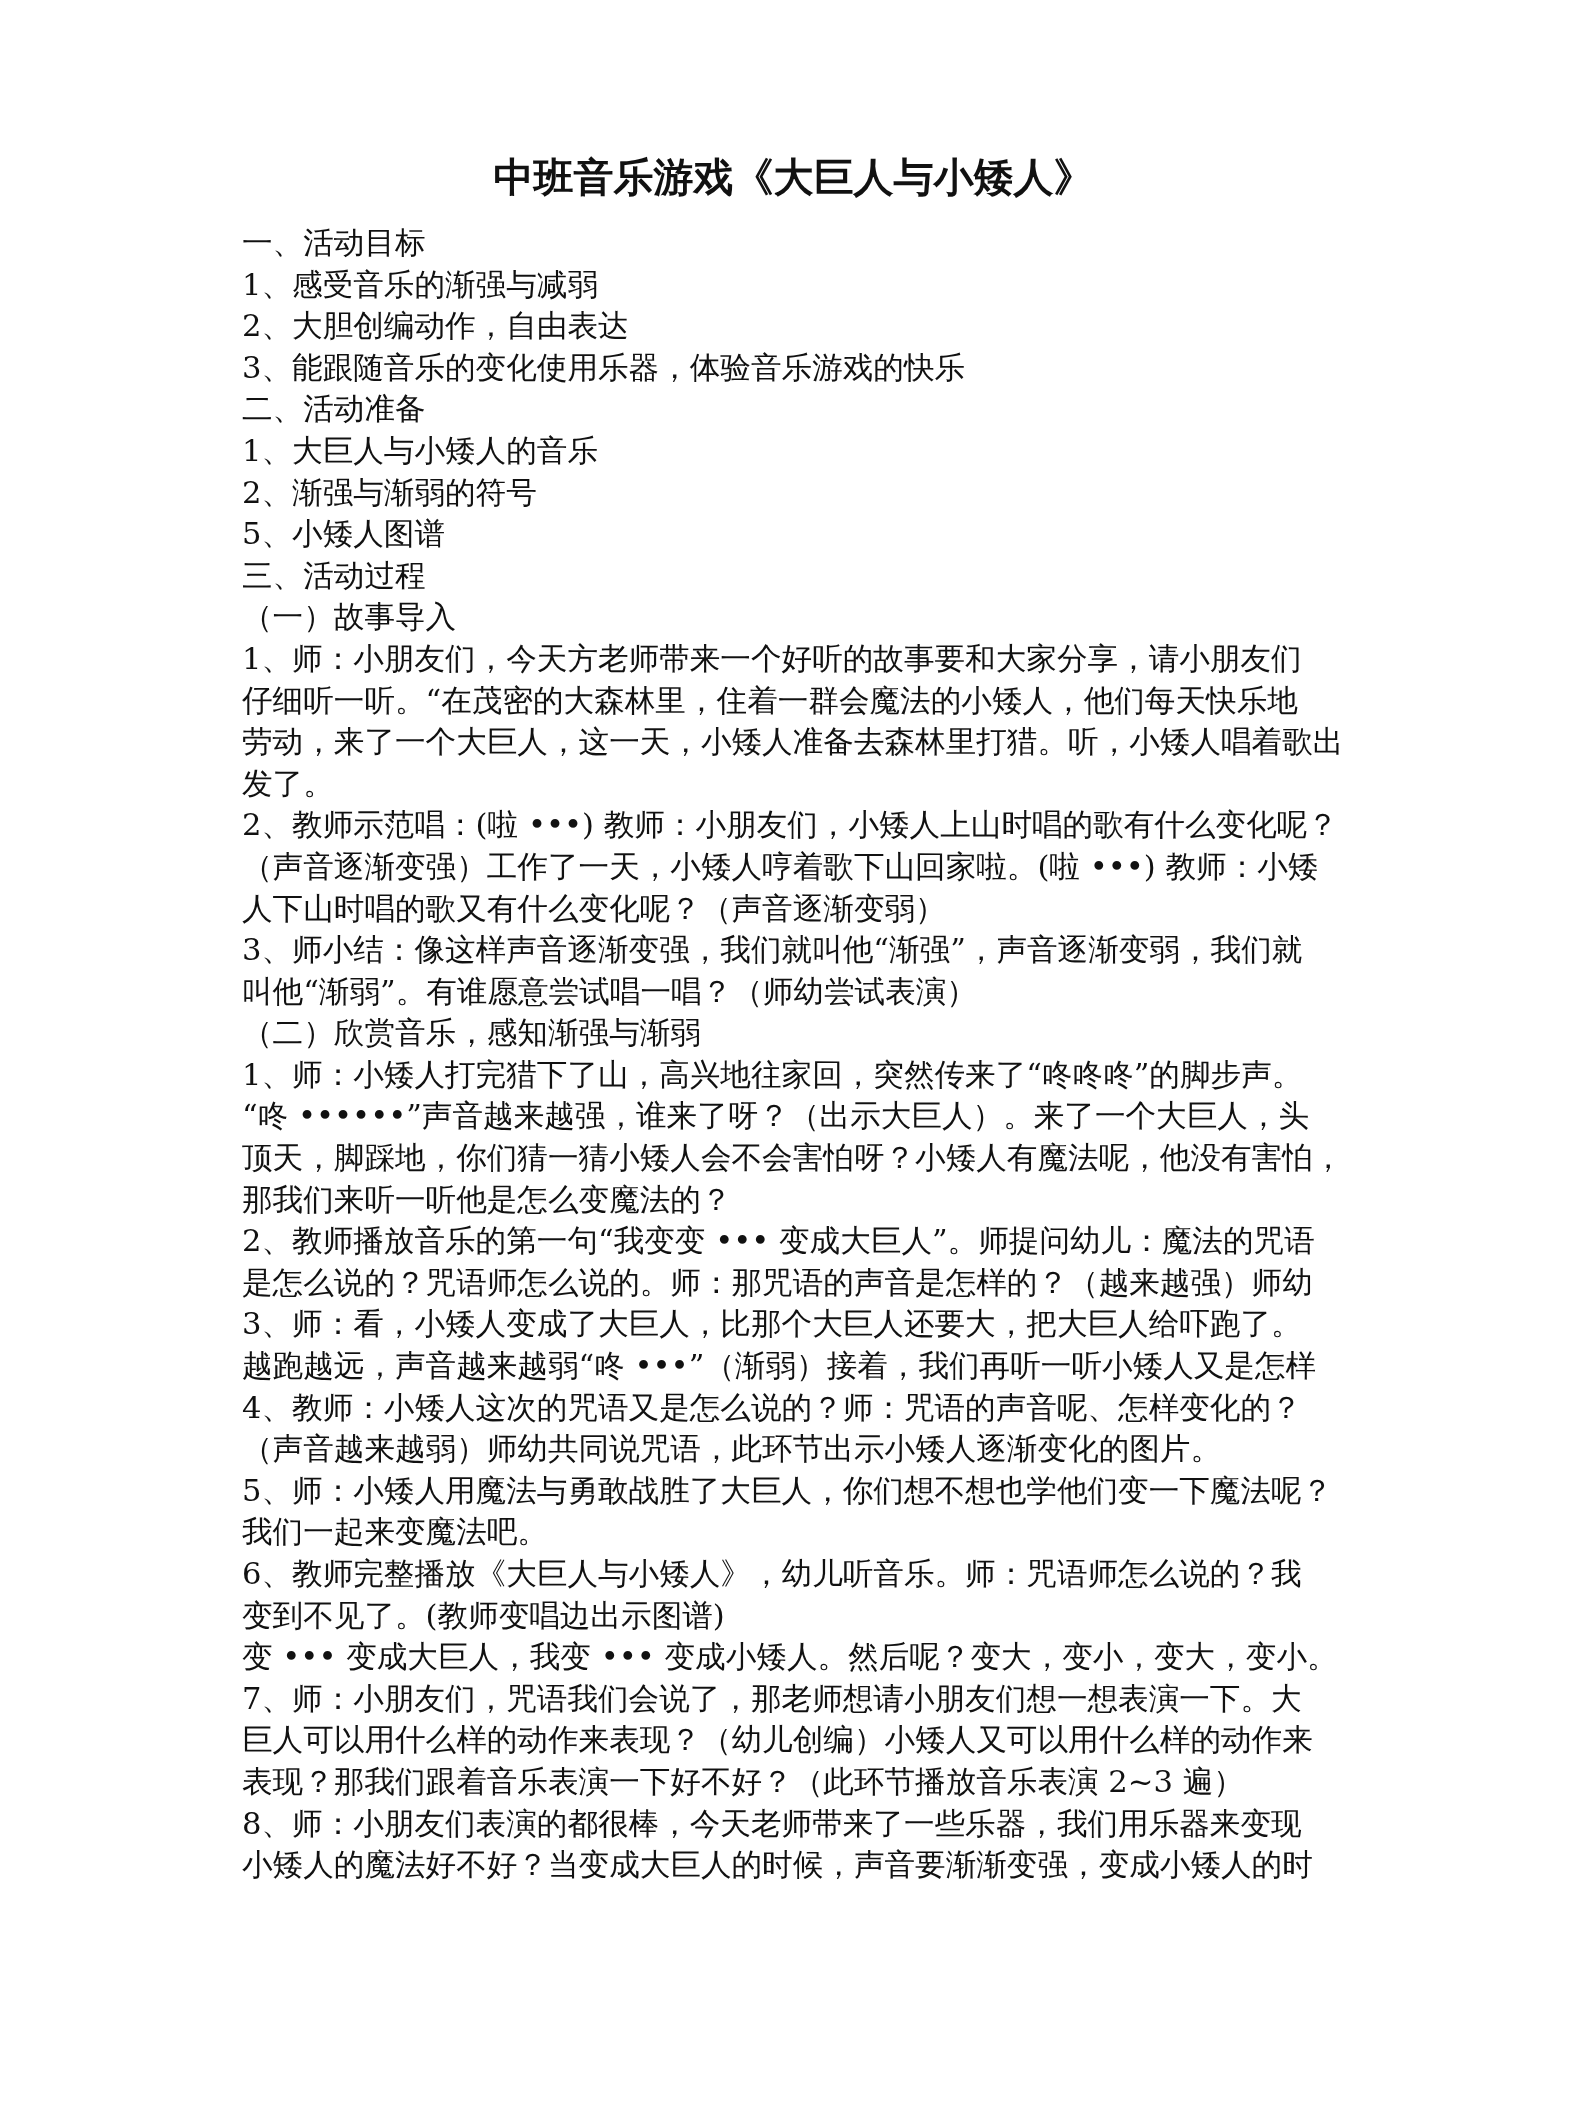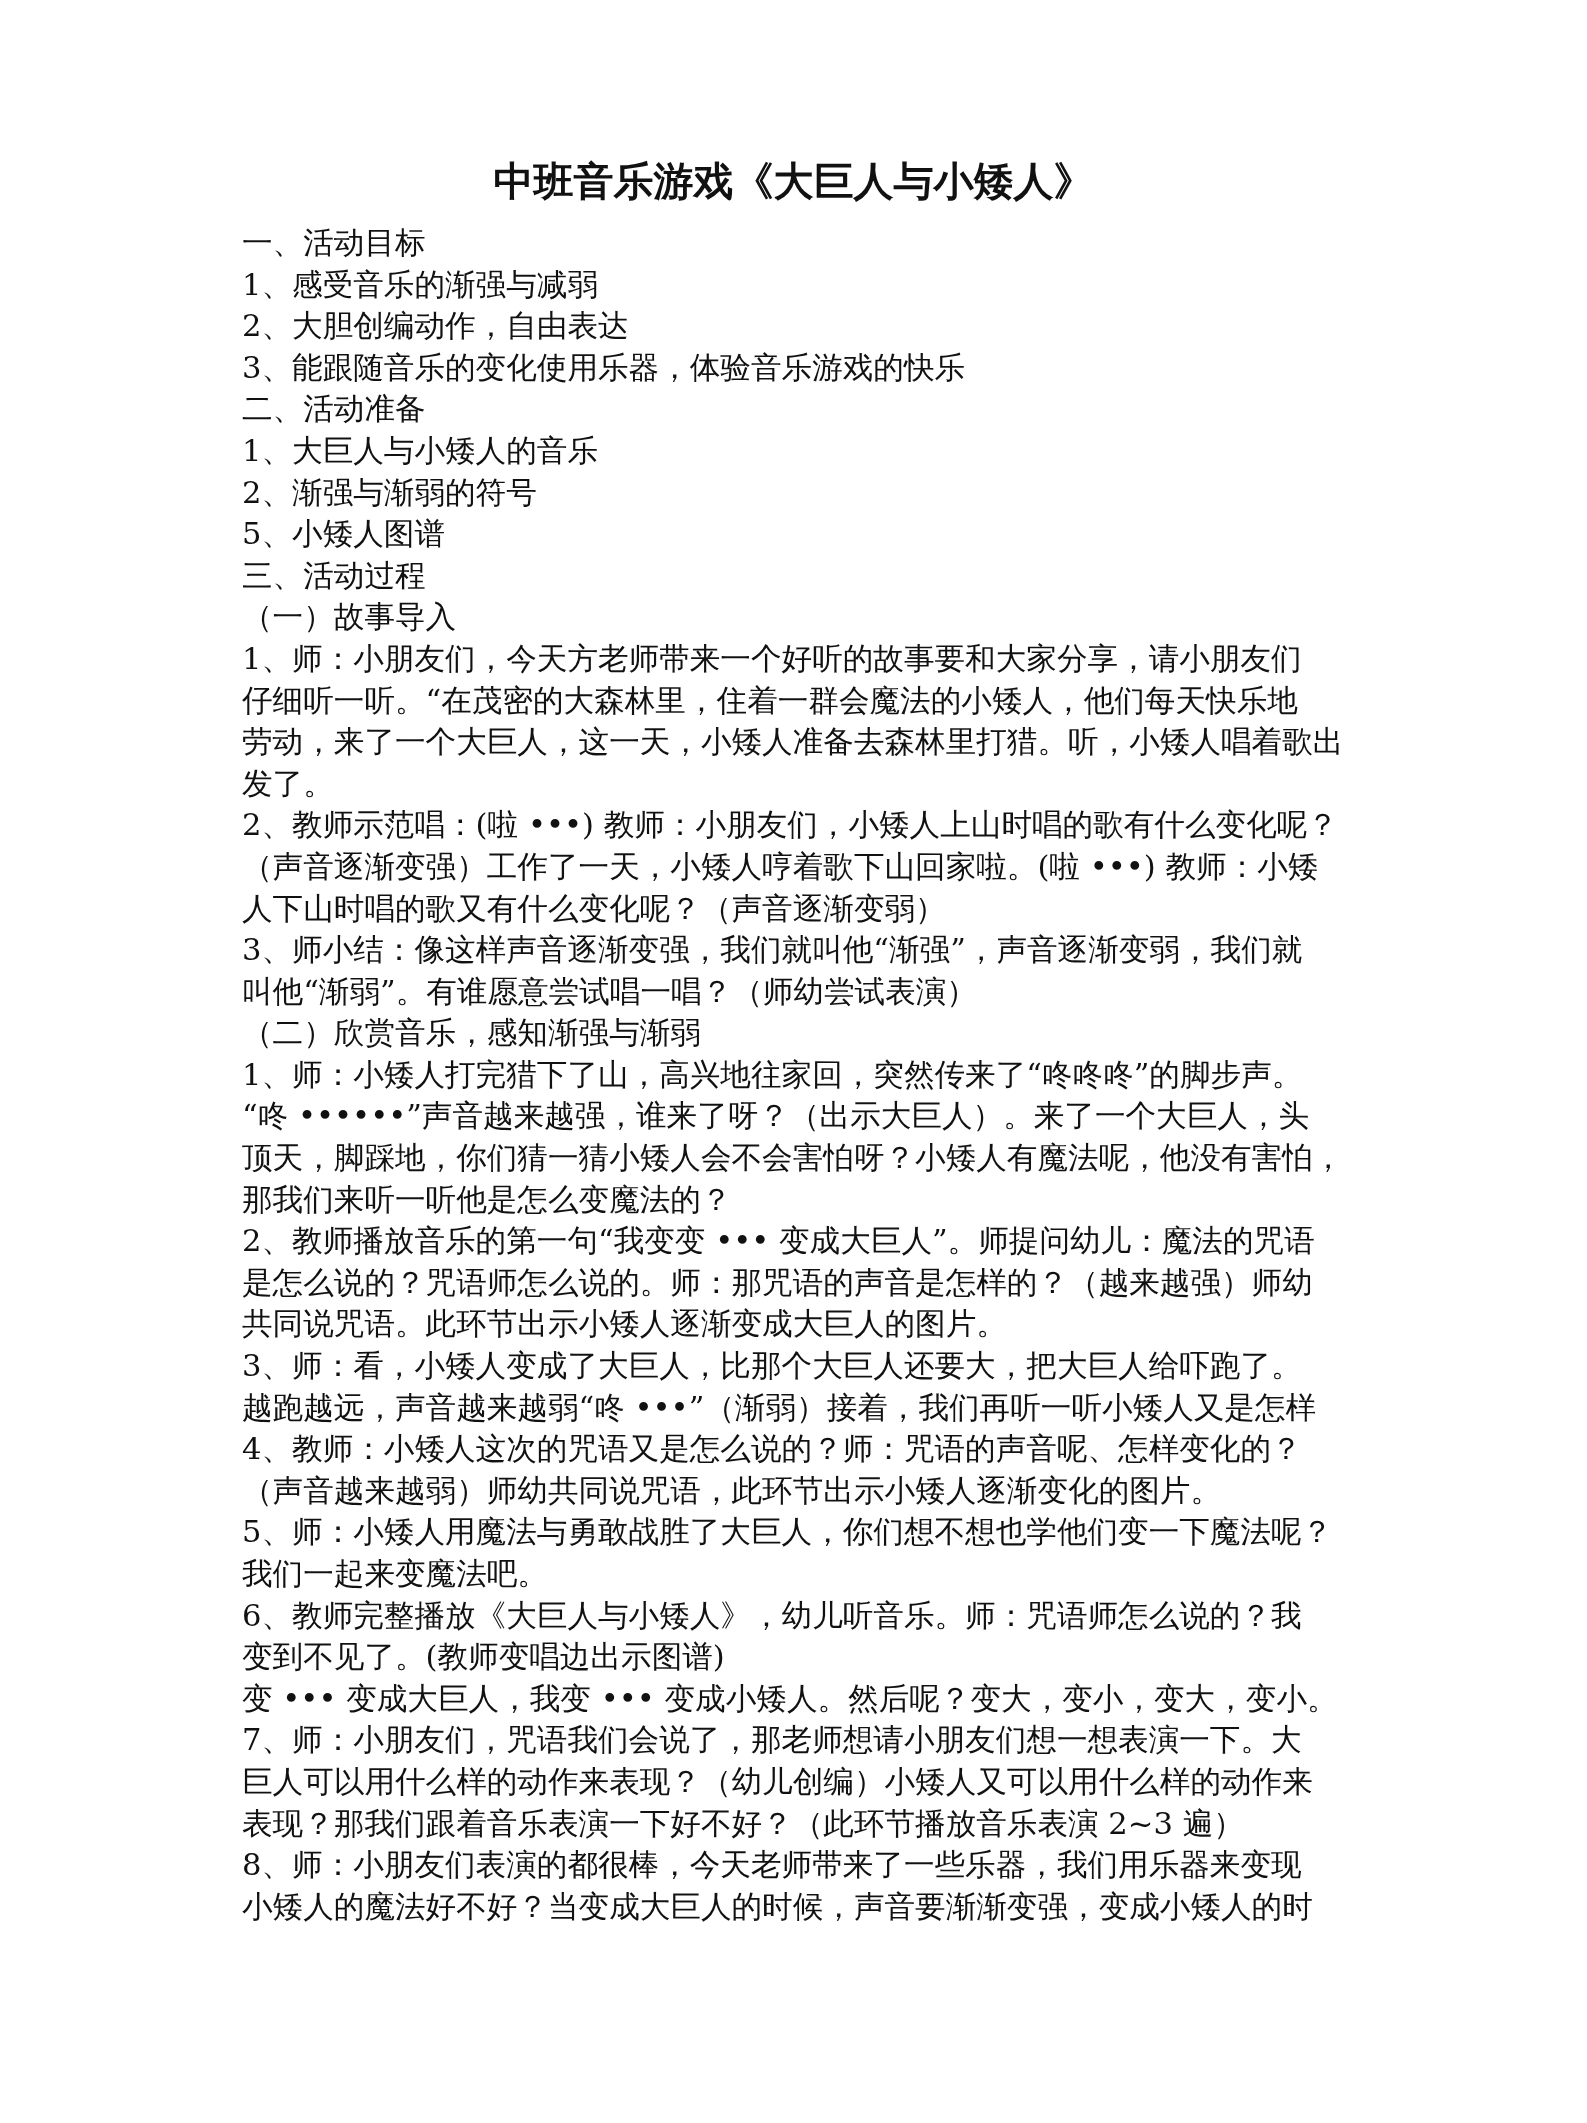--- a/index.html
+++ b/index.html
@@ -21,21 +21,21 @@
     width: 1587px;
     height: 2123px;
     background: #ffffff;
   }
   .title {
     position: absolute;
     left: 0;
     width: 1587px;
     top: 155px;
     text-align: center;
-    font-family: Liberation Sans, sans-serif;
+    font-family: Liberation Mono, monospace;
     font-weight: bold;
     font-size: 40px;
     line-height: 52px;
     letter-spacing: 0px;
     color: #111111;
   }
   .body-text {
     position: absolute;
     left: 242px;
     top: 222px;
@@ -87,21 +87,20 @@
     <div class="line">人下山时唱的歌又有什么变化呢？（声音逐渐变弱）</div>
     <div class="line">3、师小结：像这样声音逐渐变强，我们就叫他“渐强”，声音逐渐变弱，我们就</div>
     <div class="line">叫他“渐弱”。有谁愿意尝试唱一唱？（师幼尝试表演）</div>
     <div class="line sub-heading">（二）欣赏音乐，感知渐强与渐弱</div>
     <div class="line">1、师：小矮人打完猎下了山，高兴地往家回，突然传来了“咚咚咚”的脚步声。</div>
     <div class="line">“咚 ••••••”声音越来越强，谁来了呀？（出示大巨人）。来了一个大巨人，头</div>
     <div class="line">顶天，脚踩地，你们猜一猜小矮人会不会害怕呀？小矮人有魔法呢，他没有害怕，</div>
     <div class="line">那我们来听一听他是怎么变魔法的？</div>
     <div class="line">2、教师播放音乐的第一句“我变变 ••• 变成大巨人”。师提问幼儿：魔法的咒语</div>
     <div class="line">是怎么说的？咒语师怎么说的。师：那咒语的声音是怎样的？（越来越强）师幼</div>
-    <div class="line">共同说咒语。此环节出示小矮人逐渐变成大巨人的图片。</div>
     <div class="line">3、师：看，小矮人变成了大巨人，比那个大巨人还要大，把大巨人给吓跑了。</div>
     <div class="line">越跑越远，声音越来越弱“咚 •••”（渐弱）接着，我们再听一听小矮人又是怎样</div>
     <div class="line">4、教师：小矮人这次的咒语又是怎么说的？师：咒语的声音呢、怎样变化的？</div>
     <div class="line">（声音越来越弱）师幼共同说咒语，此环节出示小矮人逐渐变化的图片。</div>
     <div class="line">5、师：小矮人用魔法与勇敢战胜了大巨人，你们想不想也学他们变一下魔法呢？</div>
     <div class="line">我们一起来变魔法吧。</div>
     <div class="line">6、教师完整播放《大巨人与小矮人》，幼儿听音乐。师：咒语师怎么说的？我</div>
     <div class="line">变到不见了。(教师变唱边出示图谱)</div>
     <div class="line">变 ••• 变成大巨人，我变 ••• 变成小矮人。然后呢？变大，变小，变大，变小。</div>
     <div class="line">7、师：小朋友们，咒语我们会说了，那老师想请小朋友们想一想表演一下。大</div>

